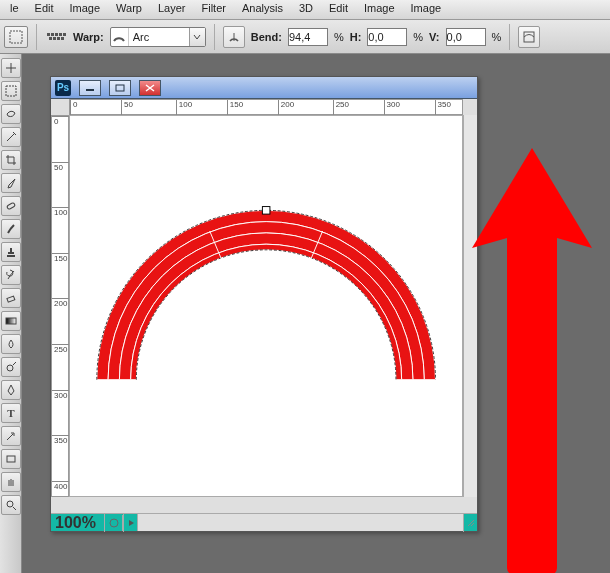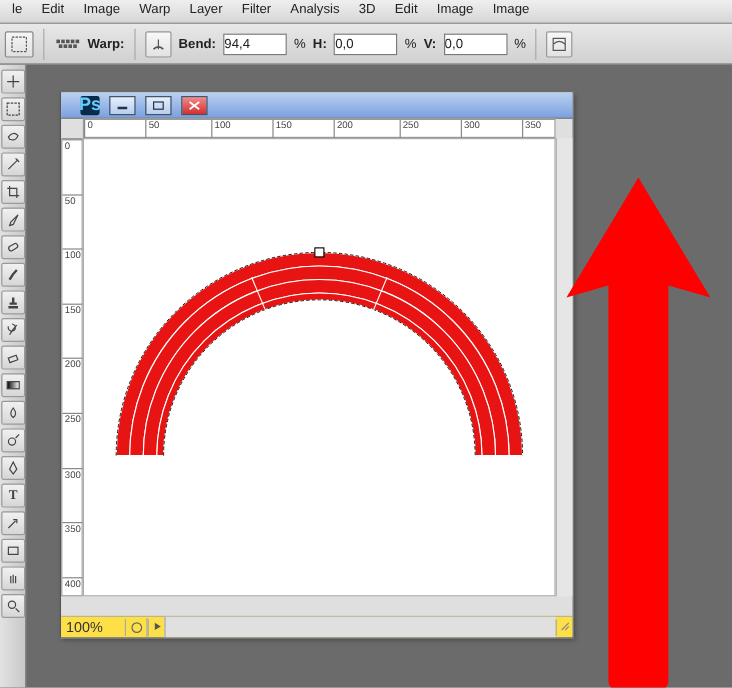--- a/index.html
+++ b/index.html
@@ -47,21 +47,21 @@
   }
   .combo .dd {
     width:16px;height:18px;border-left:1px solid #999;
     display:flex;align-items:center;justify-content:center;background:linear-gradient(#fafafa,#ddd);
   }
   .imgbtn {
     width:22px;height:22px;border:1px solid #999;background:linear-gradient(#f8f8f8,#e2e2e2);
     border-radius:2px;display:flex;align-items:center;justify-content:center;
   }
   .numfield {
-    background:#fff;border:1px solid #7a7a7a;height:18px;width:53px;
+    background:#fff;border:1px solid #7a7a7a;height:18px;width:40px;
     font:inherit;padding:0 0;color:#222;
   }
   .pct { color:#222; }
 
   
   .toolbox {
     position:absolute; left:0; top:54px; width:22px; bottom:0;
     background:linear-gradient(90deg,#e2e2e2,#c8c8c8);
     border-right:1px solid #888; display:flex;flex-direction:column;gap:3px;
     padding:4px 1px;
@@ -80,21 +80,21 @@
     box-shadow: 2px 2px 4px rgba(0,0,0,.3);
     display:flex;flex-direction:column;
   }
   .titlebar {
     height:22px;background:linear-gradient(#bcd0f0,#7aa1e0);
     display:flex;align-items:center;padding:0 4px;gap:6px;
     border-bottom:1px solid #456;
   }
   .titlebar .psicon {
     width:16px;height:16px;background:#0a2a4a;color:#6cf;font-weight:bold;
-    font-size:15px;display:flex;align-items:center;justify-content:center;border-radius:2px;margin-left:12px;
+    font-size:10px;display:flex;align-items:center;justify-content:center;border-radius:2px;
   }
   .titlebar .title { color:#102040; flex:1; white-space:nowrap;overflow:hidden;}
   .winbtn {
     width:22px;height:16px;border:1px solid #456;background:linear-gradient(#e6eefc,#b8cdee);
     margin-left:2px;display:flex;align-items:center;justify-content:center;font-size:10px;
   }
   .winbtn.close { background:linear-gradient(#f28a8a,#d23030); color:#fff;}
   .docbody { flex:1; display:flex; position:relative; background:#dfdfdf; }
   .ruler-h {
     position:absolute;left:18px;right:14px;top:0;height:16px;background:#fff;border:1px solid #999;
@@ -106,22 +106,22 @@
     font-size:8px;color:#444;
   }
   .ruler-v .tick { position:absolute;left:0;width:18px;border-top:1px solid #888;
     writing-mode:horizontal-tb;padding:0 0 0 2px;}
   .canvas {
     position:absolute;left:18px;top:16px;right:14px;bottom:16px;
     background:#fff;border:1px solid #aaa;
   }
   .scroll-v { position:absolute;right:0;top:16px;bottom:16px;width:14px;background:#e6e6e6;border-left:1px solid #aaa;}
   .statusbar {
-    height:18px;background:#fde047;border-top:1px solid #aaa;display:flex;align-items:center;
-    font-size:12px;color:#333;
+    height:18px;background:#14b8a6;border-top:1px solid #aaa;display:flex;align-items:center;
+    font-size:16px;color:#333;font-weight:bold;
   }
   .statusbar .zoom { width:54px;border-right:1px solid #aaa;padding:0 4px;}
   .statusbar .statbtn { width:18px;height:16px;border-right:1px solid #aaa;display:flex;align-items:center;justify-content:center;}
   .statusbar .msg { padding:0 6px; flex:1; }
   .statusbar .arrow { width:14px;border-left:1px solid #aaa;text-align:center;}
 
   
   .arc {
     position:absolute; left:2%; top:12%; width:96%; height:70%;
   }
@@ -157,20 +157,33 @@
       <span></span>
       <span></span>
       <span></span>
       <span></span>
       <span></span>
       <span></span>
       <span></span>
       <span></span>
   </div>
   <span class="label">Warp:</span>
+  <div class="combo">
+    <span class="ico">
+      <svg width="14" height="14">
+          <path d="M2 11 A6 6 0 0 1 12 11" fill="none" stroke="#555" stroke-width="2"></path>
+        </svg>
+    </span>
+    <input readonly="" value="Arc" style="">
+    <span class="dd">
+      <svg width="8" height="8">
+          <path d="M1 2 L4 6 L7 2" fill="none" stroke="#444"></path>
+        </svg>
+    </span>
+  </div>
   <div class="sep"></div>
   <div class="imgbtn">
     <svg width="14" height="14">
         <path d="M3 11 A5 5 0 0 1 11 11" fill="none" stroke="#555" stroke-width="1.5"></path>
         <line x1="7" y1="3" x2="7" y2="11" stroke="#555"></line>
       </svg>
   </div>
   <span class="label">Bend:</span>
   <input class="numfield" value="94,4" style="">
   <span class="pct">%</span>

